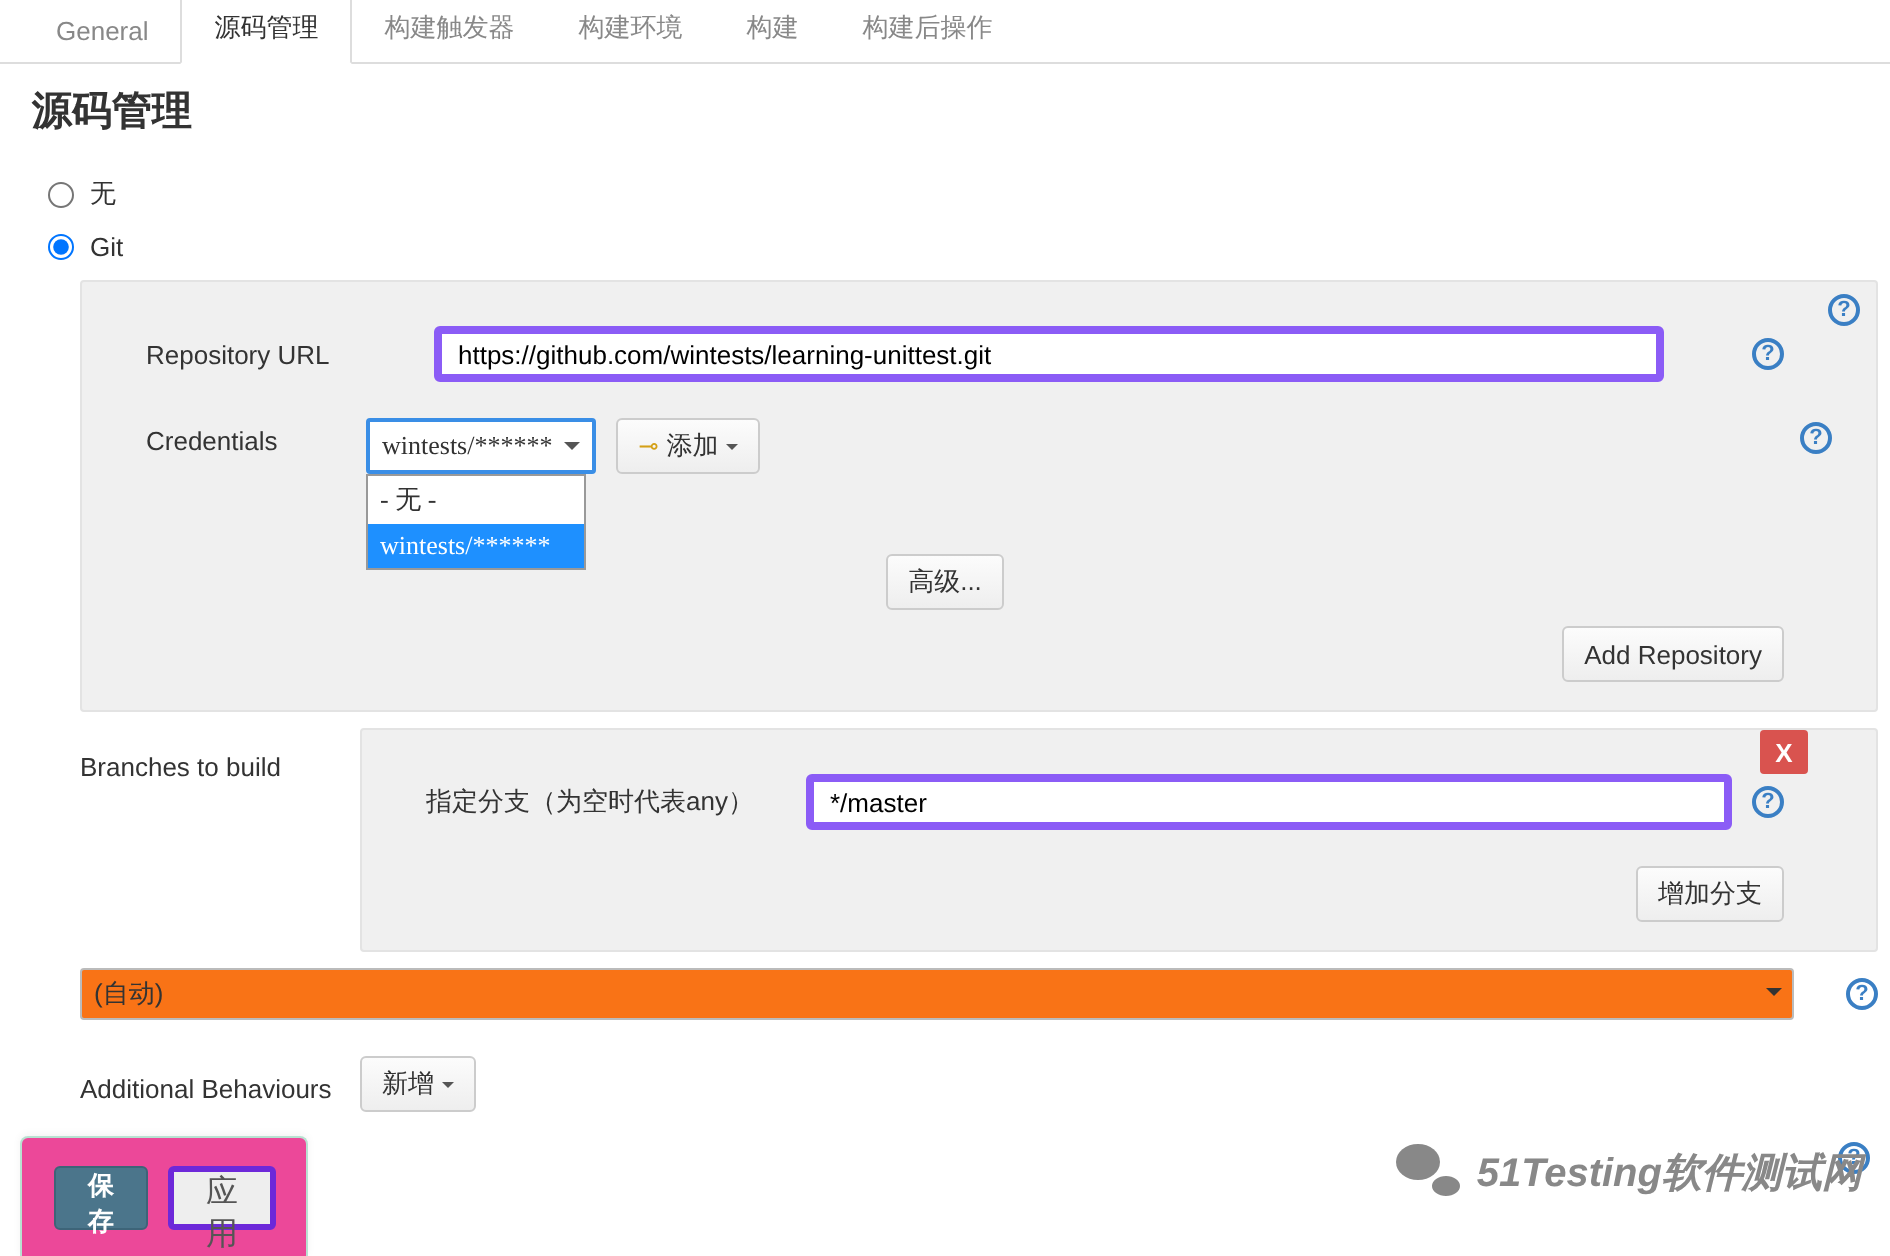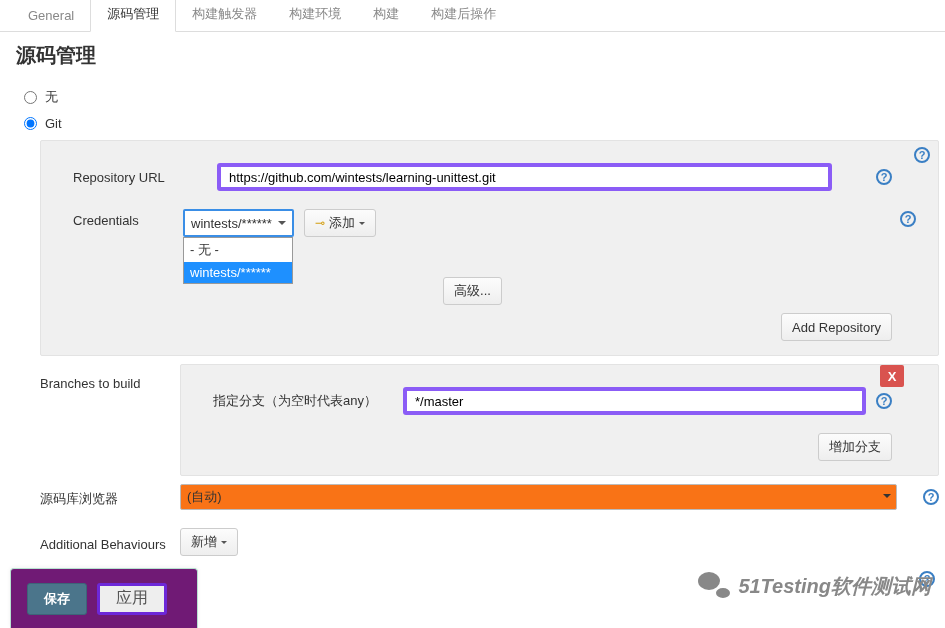--- a/index.html
+++ b/index.html
@@ -201,26 +201,26 @@
       right: 6px;
       top: 10px;
       border: 4px solid transparent;
       border-top-color: #333;
     }
 
     .bottom-dock {
       position: absolute;
       left: 10px;
       bottom: 0;
-      width: 188px;
+      width: 144px;
       height: 60px;
       border: 1px solid #b8e2d1;
       border-radius: 4px 4px 0 0;
       border-bottom: none;
-      background: #701a75;
+      background: #ec4899;
       box-shadow: 0 -1px 4px rgba(0,0,0,0.05);
       display: flex;
       align-items: center;
       gap: 10px;
       padding: 0 16px;
     }
     .btn-primary {
       background: #4b758b;
       color: #fff;
       border: 1px solid #3d6478;
@@ -304,21 +304,21 @@
       <span class="help-icon help-abs" style="top:6px;">?</span>
 
       <div class="inner-row" style="margin-top:6px;gap:44px;">
         <div class="inner-label">Repository URL</div>
         <input class="text-input" value="https://github.com/wintests/learning-unittest.git" style="">
         <span class="help-icon">?</span>
       </div>
 
       <div class="inner-row" style="margin-top:10px; align-items:flex-start;">
         <div class="inner-label" style="padding-top:4px;">Credentials</div>
-        <div style="position:relative;">
+        <div style="position:relative;font-family:Liberation Serif, serif;">
           <div class="select-box">
             <span>wintests/******</span>
           </div>
           <div class="dropdown-list">
             <div class="dropdown-item">- 无 -</div>
             <div class="dropdown-item highlighted">wintests/******</div>
           </div>
         </div>
         <button class="btn">
           <span class="key-icon">⊸</span>
@@ -348,21 +348,20 @@
         <span class="help-icon">?</span>
       </div>
 
       <div class="action-row" style="margin-top:8px;">
         <button class="btn">增加分支</button>
       </div>
     </div>
   </div>
 
   <div class="row" style="align-items:center;">
-    <div class="row-label" style="padding-top:4px;">源码库浏览器</div>
     <div class="full-select-wrap">
       <div class="full-select" style="display:flex;align-items:center;">
         <span>(自动)</span>
       </div>
     </div>
     <span class="help-icon">?</span>
   </div>
 
   <div class="row" style="align-items:center; margin-top:10px;">
     <div class="row-label" style="padding-top:4px;">Additional Behaviours</div>

